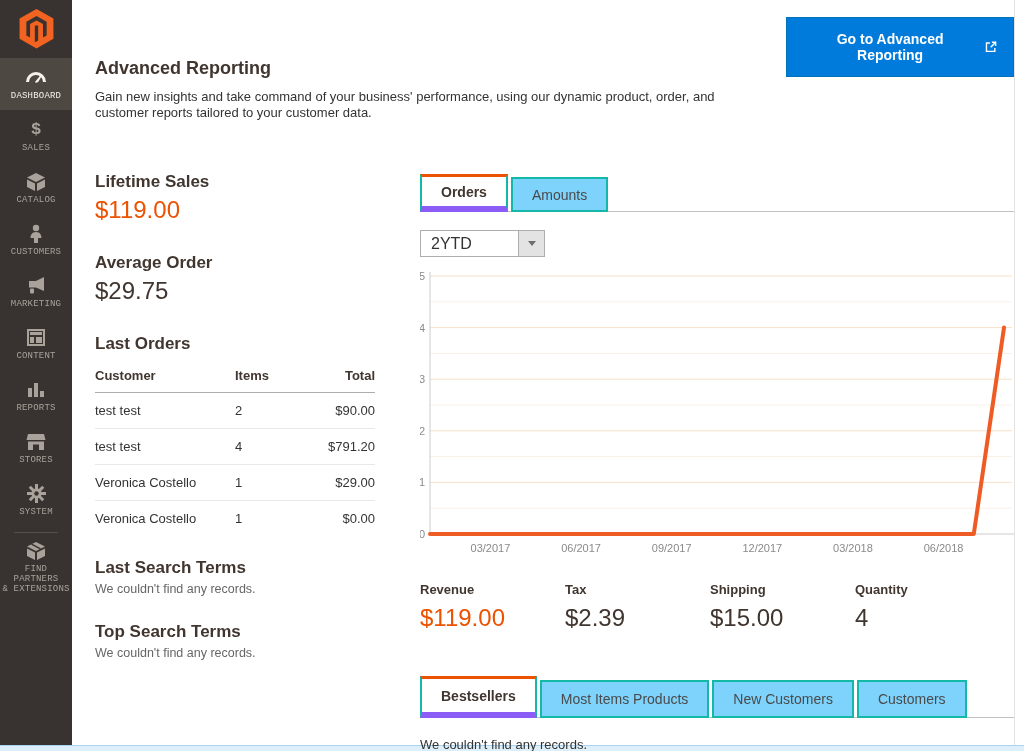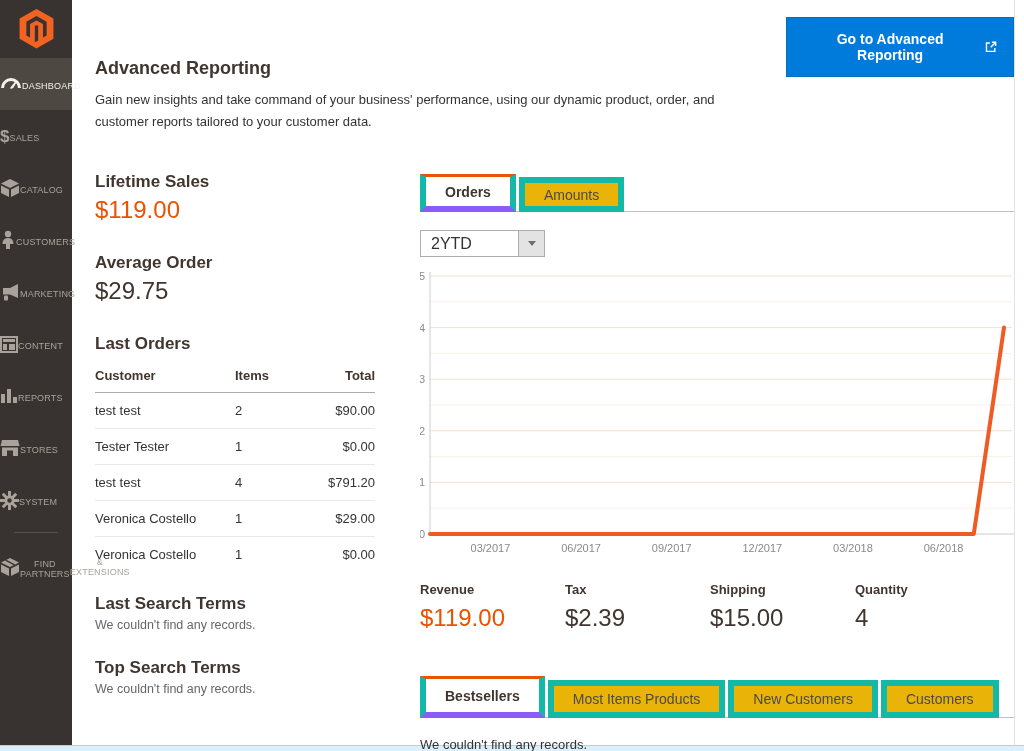--- a/index.html
+++ b/index.html
@@ -3,41 +3,41 @@
 <meta charset="utf-8">
 <style>
   * { margin:0; padding:0; box-sizing:border-box; }
   html,body { width:1024px; height:751px; overflow:hidden; background:#fff;
               font-family:"Liberation Sans", sans-serif; color:#333; }
   .stage { position:relative; width:1024px; height:751px; background:#fff; }
 
   
   .sidebar { position:absolute; left:0; top:0; width:72px; height:745px; background:#383330; z-index:5; }
   .logo-wrap { height:58px; display:flex; align-items:center; justify-content:center; }
-  .nav-item { height:52px; display:flex; flex-direction:row; align-items:center; justify-content:flex-start; cursor:pointer; }
+  .nav-item { height:52px; display:flex; flex-direction:column; align-items:center; justify-content:center; cursor:pointer;font-family:Liberation Mono, monospace; }
   .nav-item.active { background:#4e4842; }
   .nav-item .ico { height:20px; display:flex; align-items:center; justify-content:center; color:#a9a29b; }
   .nav-item.active .ico { color:#f5f1ed; }
   .nav-label { margin-top:3px; font-size:9px; letter-spacing:.2px; color:#a9a29b; text-align:center; line-height:10px; }
   .nav-item.active .nav-label { color:#f5f1ed; }
   .nav-divider { height:1px; background:#57504a; margin:6px 14px 5px; }
   .dollar-glyph { font-size:17px; font-weight:bold; color:inherit; line-height:17px; }
 
   
   .topbar-gray { position:absolute; left:97px; top:0; width:917px; height:12px; background:#f8f8f8; border-bottom:1px solid #e2e2e2; }
   .topbar-line { position:absolute; left:72px; top:36px; width:942px; height:1px; background:#e8e8e8; }
   .right-border { position:absolute; left:1014px; top:0; width:1px; height:745px; background:#e3e3e3; }
   .bottom-strip { position:absolute; left:0; bottom:0; width:1024px; height:6px; background:#ddeffa; border-top:1px solid #aad4ef; }
 
   .main { position:absolute; left:72px; top:0; width:942px; height:745px; background:#fff; }
 
   
   .adv { position:absolute; left:23px; top:58px; width:900px; }
   .adv h1 { font-size:18px; font-weight:bold; color:#41362f; }
-  .adv p { margin-top:10px; font-size:13px; line-height:22px; color:#333; width:660px; }
+  .adv p { margin-top:10px; font-size:13px; line-height:16px; color:#333; width:660px; }
   .btn-primary { position:absolute; left:714px; top:17px; display:flex; align-items:center; gap:8px;
                  background:#007bdb; color:#fff; border:1px solid #0073ba; padding:13px 16px;
                  font-size:14px; font-weight:bold; cursor:pointer; font-family:inherit; }
 
   
   .col-left { position:absolute; left:23px; top:172px; width:280px; }
   .sec-title { font-size:17px; font-weight:bold; color:#41362f; }
   .big-val { font-size:24px; color:#41362f; margin-top:4px; }
   .big-val.accent { color:#eb5202; }
   .gap-lg { margin-top:29px; }
@@ -46,21 +46,21 @@
   table.orders td { padding:10px 0; border-bottom:1px solid #e8e8e8; color:#333; }
   table.orders tr:last-child td { border-bottom:none; }
   .col-items { width:70px; }
   .col-total { text-align:right !important; width:70px; }
   .empty-txt { margin-top:4px; font-size:12.5px; color:#666; }
 
   
   .col-right { position:absolute; left:348px; top:174px; width:594px; height:570px; }
   .tabbar { position:absolute; left:0; top:0; right:0; height:38px; border-bottom:1px solid #c2c2c2; display:flex; align-items:flex-end; }
   .tab { height:35px; margin-bottom:-1px; display:flex; align-items:center; padding:0 19px;
-         background:#eab308; border:6px solid #14b8a6; margin-right:3px; font-size:14px; color:#4a4a4a; cursor:pointer; }
+         background:#7dd3fc; border:2px solid #14b8a6; margin-right:3px; font-size:14px; color:#4a4a4a; cursor:pointer; }
   .tab.active { height:38px; background:#fff; border-top:3px solid #eb5202; border-bottom:6px solid #8b5cf6; color:#41362f; font-weight:bold; }
   .tabbar-2 { top:502px; position:absolute; left:0; right:0; height:42px; border-bottom:1px solid #c2c2c2; display:flex; align-items:flex-end; }
   .tabbar-2 .tab { height:38px; }
   .tabbar-2 .tab.active { height:42px; }
 
   .range-select { position:absolute; left:0; top:56px; width:125px; height:27px; border:1px solid #adadad; background:#fff; display:flex; cursor:pointer; }
   .range-value { flex:1; font-size:16px; color:#333; display:flex; align-items:center; padding-left:10px; }
   .range-arrow { width:26px; background:#e3e3e3; border-left:1px solid #adadad; display:flex; align-items:center; justify-content:center; }
   .caret-down { width:0; height:0; border-left:4px solid transparent; border-right:4px solid transparent; border-top:5px solid #6e6e6e; }
 
@@ -235,25 +235,20 @@
             <th>Customer</th>
             <th class="col-items">Items</th>
             <th class="col-total">Total</th>
           </tr>
         </thead>
         <tbody>
           <tr>
             <td>test test</td>
             <td>2</td>
             <td class="col-total">$90.00</td>
-          </tr>
-          <tr>
-            <td>Tester Tester</td>
-            <td>1</td>
-            <td class="col-total">$0.00</td>
           </tr>
           <tr>
             <td>test test</td>
             <td>4</td>
             <td class="col-total">$791.20</td>
           </tr>
           <tr>
             <td>Veronica Costello</td>
             <td>1</td>
             <td class="col-total">$29.00</td>

